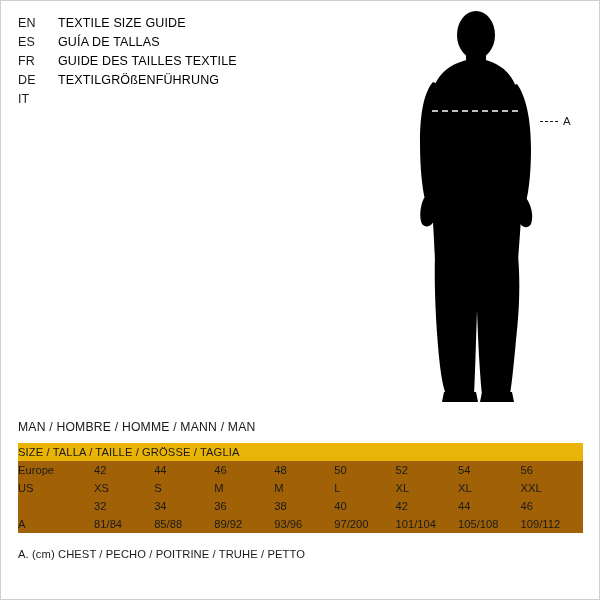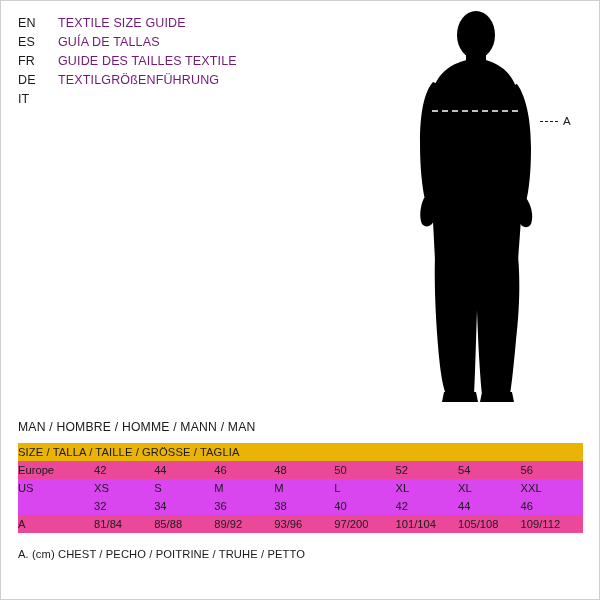--- a/index.html
+++ b/index.html
@@ -41,21 +41,21 @@
     height: 19px;
     font-size: 12.5px;
     letter-spacing: 0.15px;
   }
   .lang-code {
     width: 40px;
     flex: 0 0 40px;
     color: #1a1a1a;
   }
   .lang-text {
-    color: #701a75;
+    color: #000000;
     white-space: nowrap;
   }
 
   
   .cat-block {
     position: absolute;
     left: 16px;
     top: 110px;
     width: 400px;
   }
@@ -118,22 +118,22 @@
     vertical-align: middle;
   }
   .row-head {
     background: #eab308;
   }
   .row-head td {
     font-size: 11.2px;
     letter-spacing: 0.1px;
     padding-left: 4px;
   }
-  .row-light { background: #ec4899; }
-  .row-grey  { background: #d946ef; padding-left: 13px; }
+  .row-light { background: #a16207; }
+  .row-grey  { background: #a16207; padding-left: 13px; }
   .col-label { width: 86px; padding-left: 4px; }
   .col-v { width: 68px; }
 
   .footnote {
     position: absolute;
     left: 18px;
     top: 548px;
     font-size: 11.2px;
     letter-spacing: 0.1px;
   }

